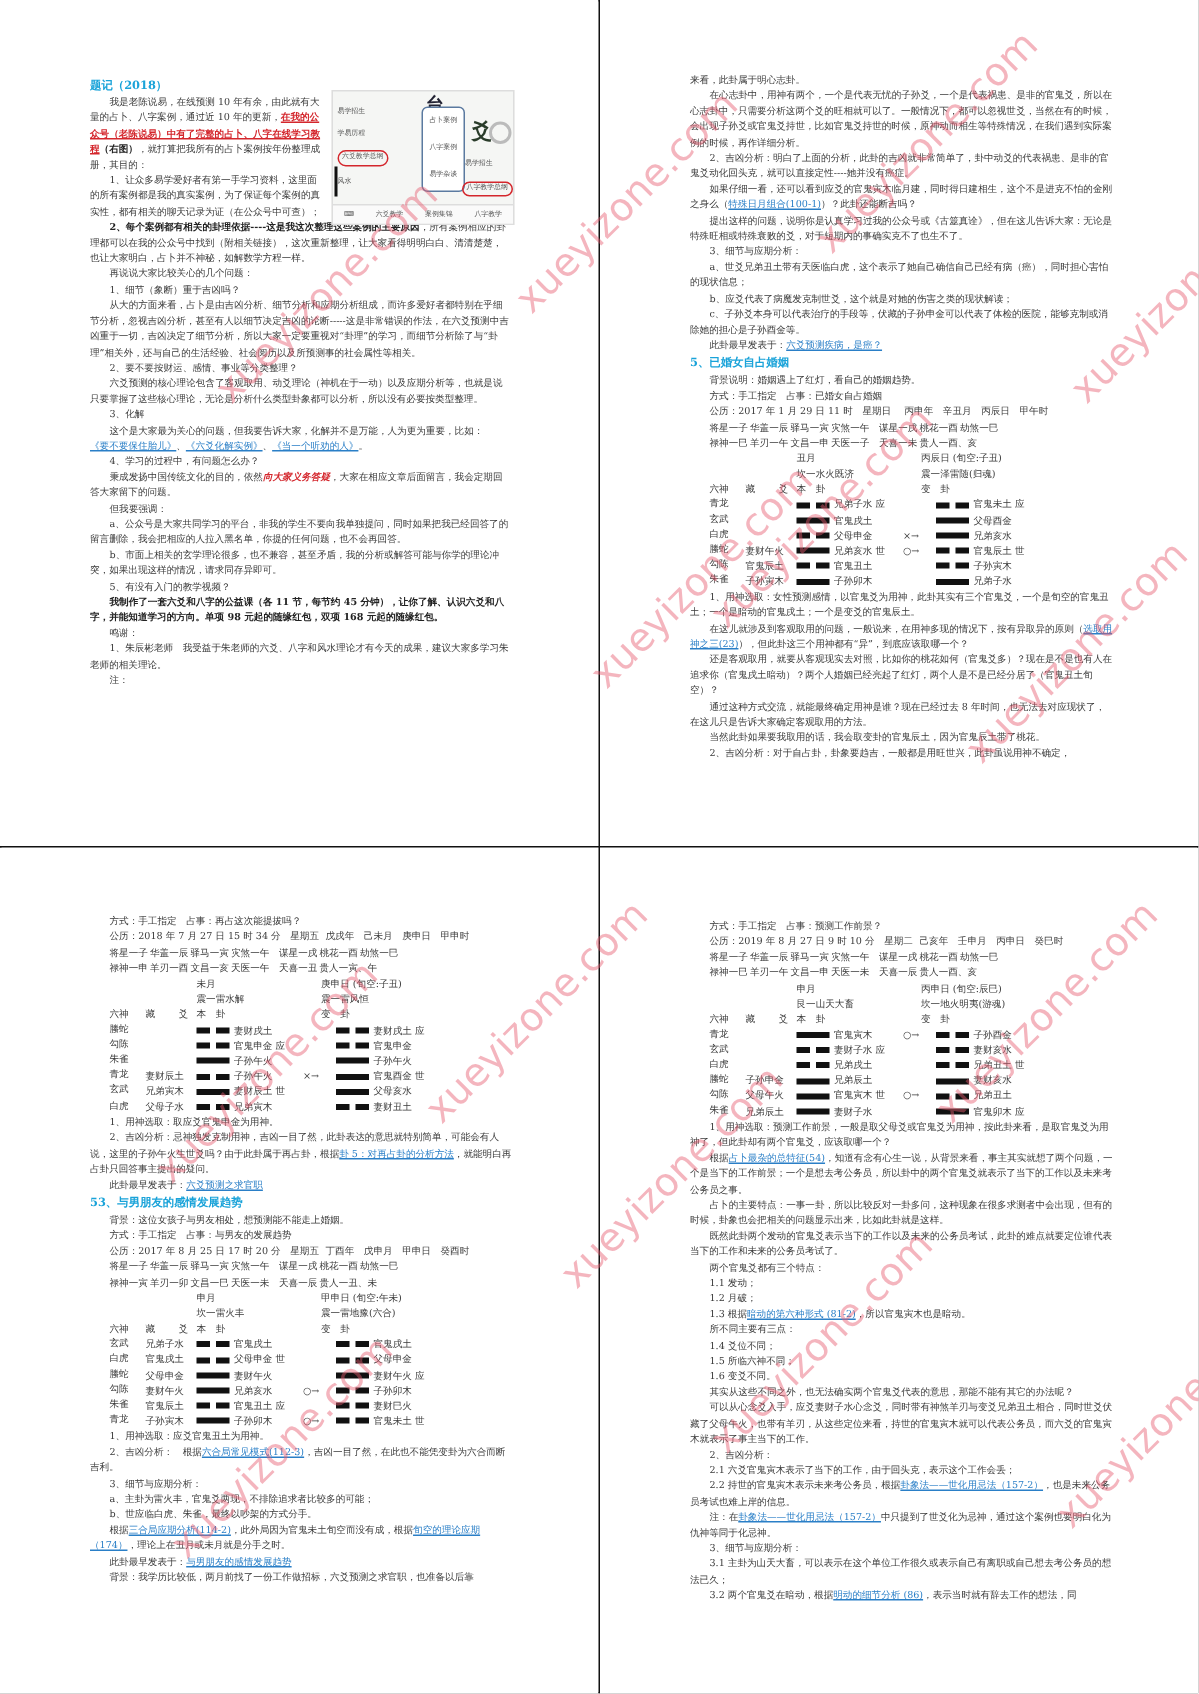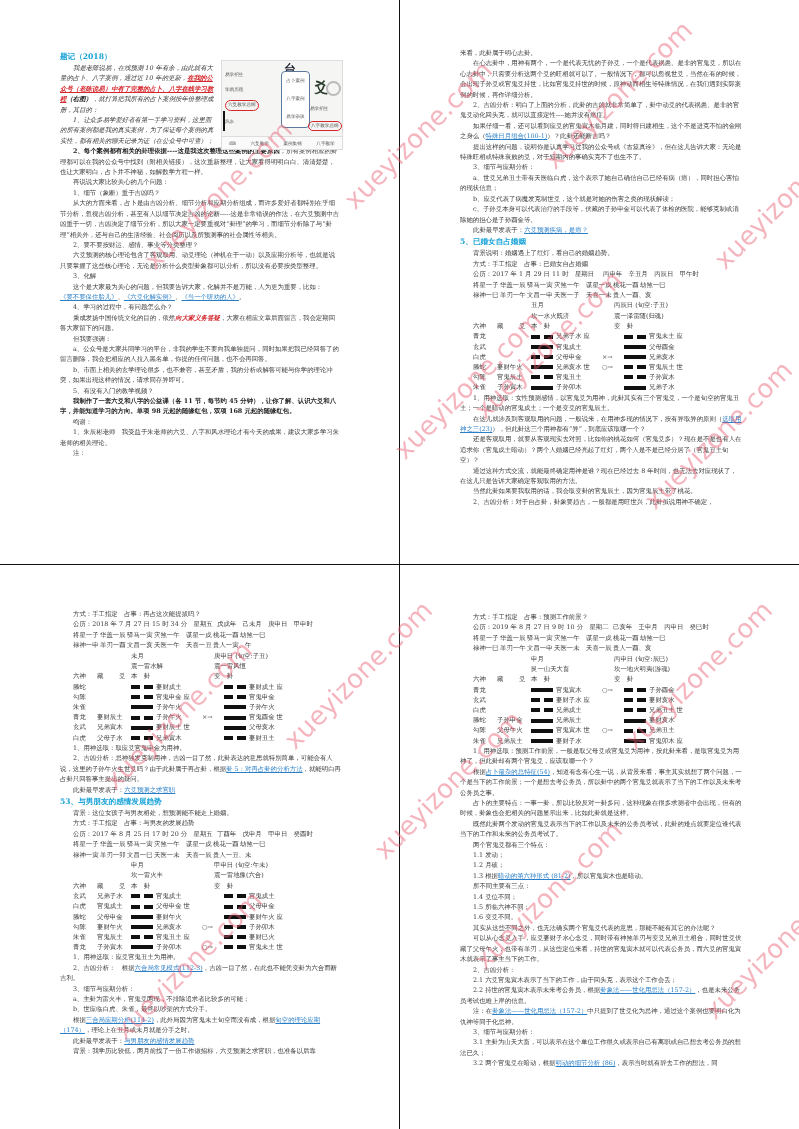--- a/index.html
+++ b/index.html
@@ -50,21 +50,21 @@
   .wm { position: absolute; color: rgba(230, 90, 110, 0.45); font-family: "DejaVu Sans", sans-serif; font-size: 26px; transform: rotate(-45deg); white-space: nowrap; pointer-events: none; }
 </style>
 </head>
 <body>
 
 <div class="frame"></div>
 
 <div class="page p1"></div>
 <div class="content" style="left:60px;top:50px;width:280px;">
   <p class="h">题记（2018）</p>
-  <div style="width:155px;font-style:italic;">
+  <div style="width:155px;">
     <p class="ind"><span>我是老陈说易，在线预测 10 年有余，由此就有大量的占卜、八字案例，通过近 10 年的更新，</span><span class="red-u">在我的公众号（老陈说易）中有了完整的占卜、八字在线学习教程</span><span class="b">（右图）</span><span>，就打算把我所有的占卜案例按年份整理成册，其目的：</span></p>
     <p class="ind">1、让众多易学爱好者有第一手学习资料，这里面的所有案例都是我的真实案例，为了保证每个案例的真实性，都有相关的聊天记录为证（在公众号中可查）；</p>
   </div>
   <p class="ind"><span class="b">2、每个案例都有相关的卦理依据----这是我这次整理这些案例的主要原因</span><span>，所有案例相应的卦理都可以在我的公众号中找到（附相关链接），这次重新整理，让大家看得明明白白、清清楚楚，也让大家明白，占卜并不神秘，如解数学方程一样。</span></p>
   <p class="ind">再说说大家比较关心的几个问题：</p>
   <p class="ind">1、细节（象断）重于吉凶吗？</p>
   <p class="ind">从大的方面来看，占卜是由吉凶分析、细节分析和应期分析组成，而许多爱好者都特别在乎细节分析，忽视吉凶分析，甚至有人以细节决定吉凶的论断-----这是非常错误的作法，在六爻预测中吉凶重于一切，吉凶决定了细节分析，所以大家一定要重视对“卦理”的学习，而细节分析除了与“卦理”相关外，还与自己的生活经验、社会阅历以及所预测事的社会属性等相关。</p>
   <p class="ind">2、要不要按财运、感情、事业等分类整理？</p>
   <p class="ind">六爻预测的核心理论包含了客观取用、动爻理论（神机在于一动）以及应期分析等，也就是说只要掌握了这些核心理论，无论是分析什么类型卦象都可以分析，所以没有必要按类型整理。</p>
   <p class="ind">3、化解</p>

